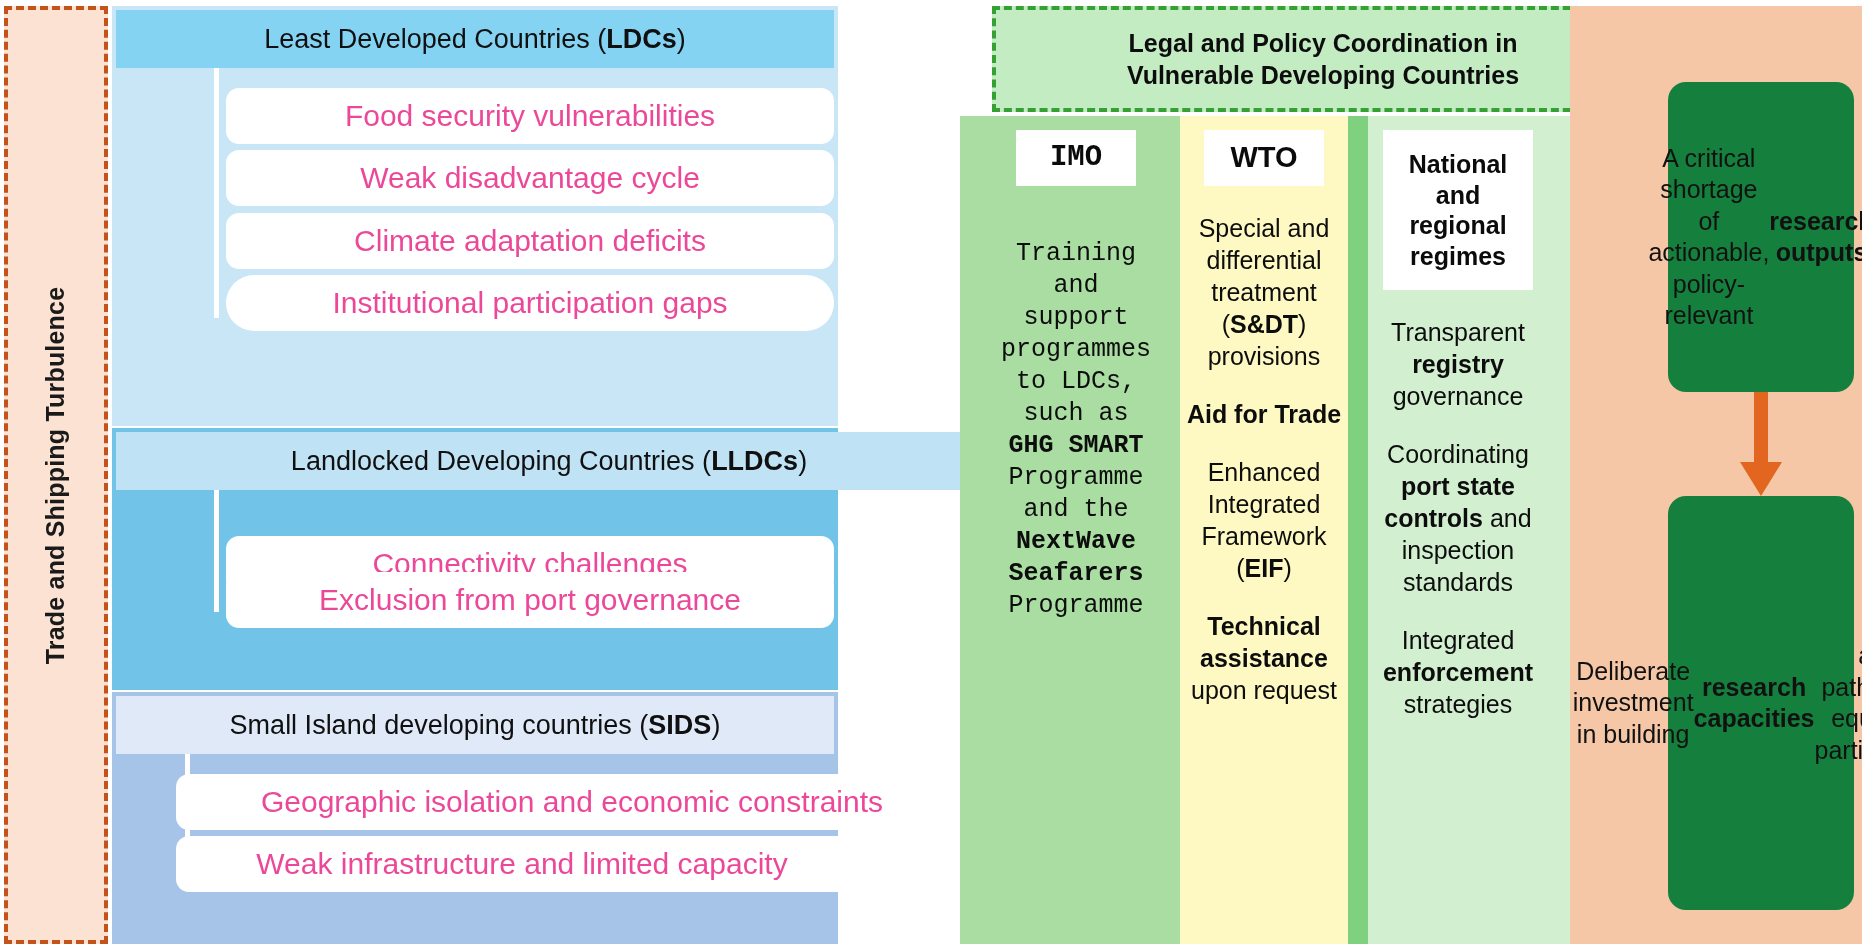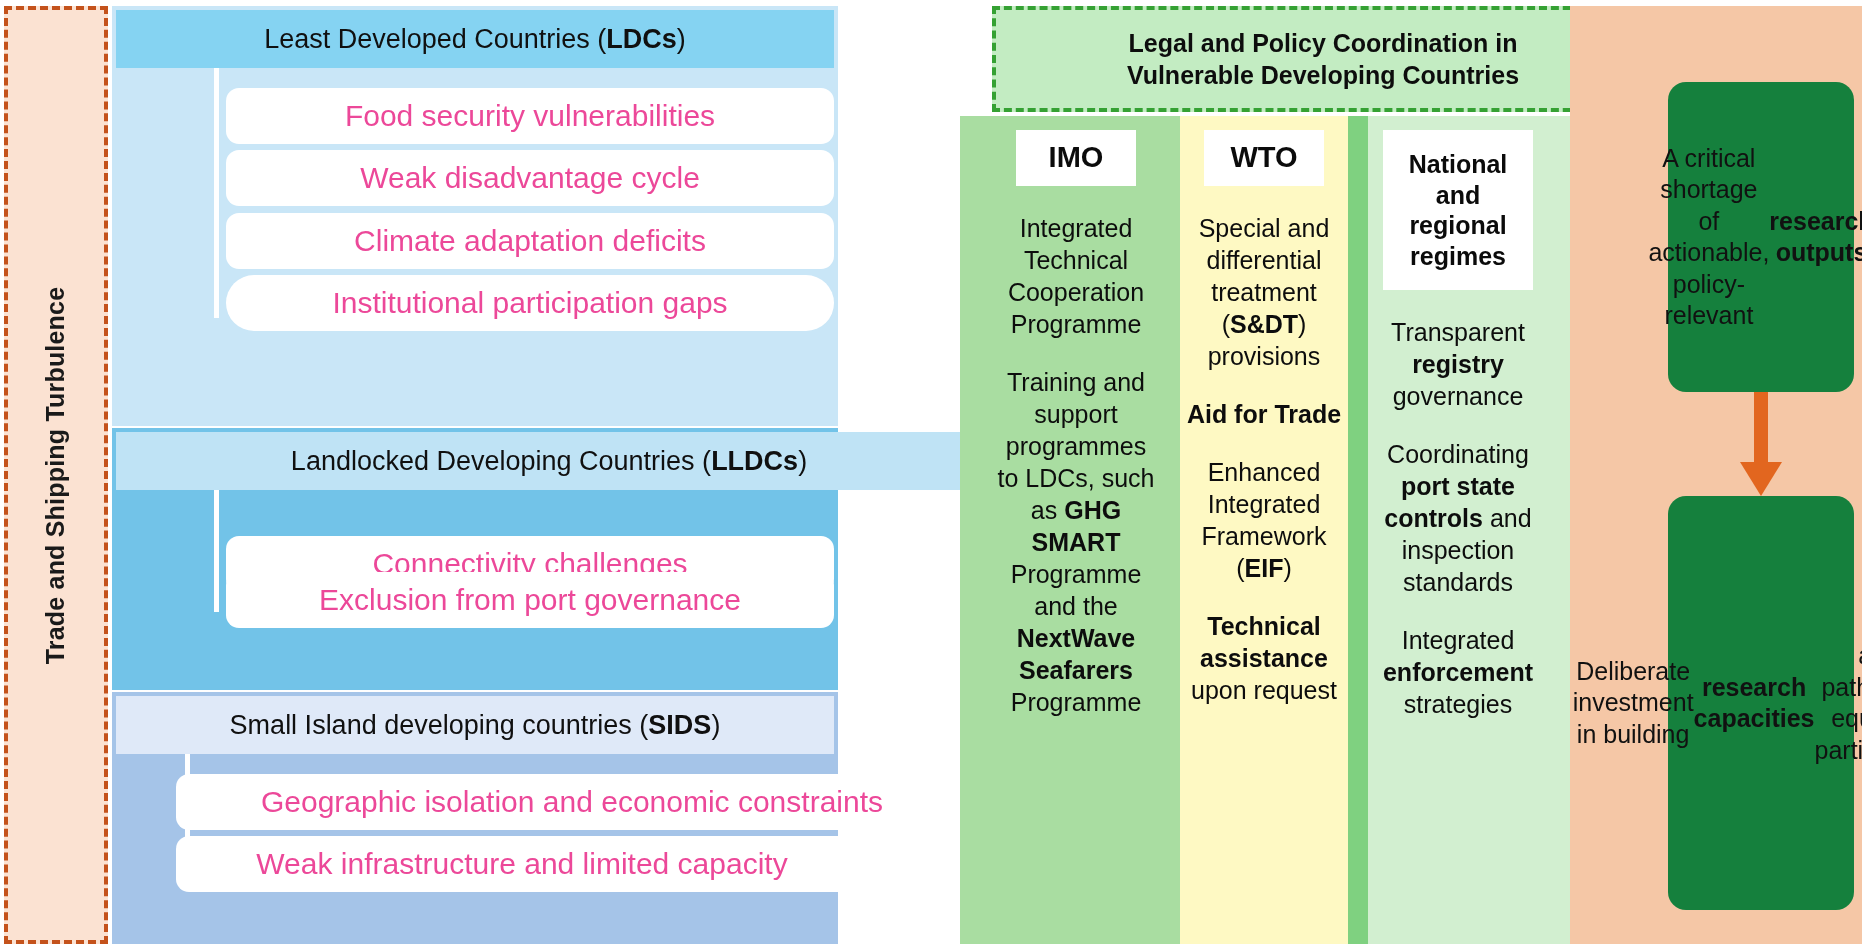--- a/index.html
+++ b/index.html
@@ -83,21 +83,21 @@
     line-height: 1.3;
     padding: 0 12px;
   }
 
   .gcol {
     position: absolute;
     top: 116px; height: 828px;
     display: flex; flex-direction: column; align-items: center;
     padding-top: 14px;
   }
-  .gcol-imo  { left: 992px;  width: 168px; background: #a9dda1; }
+  .gcol-imo  { left: 992px;  width: 168px; background: #a9dda1; font-family: Liberation Mono, monospace; }
   .gcol-wto  { left: 1180px; width: 168px; background: #fef9c3; }
   .gcol-nat  { left: 1368px; width: 180px; background: #d2efd0; }
 
   .gcol-pad-imo { position:absolute; left:960px; top:116px; width:32px; height:828px; background:#a9dda1; }
   .gcol-pad-imo2{ position:absolute; left:1160px; top:116px; width:20px; height:828px; background:#a9dda1; }
   .gcol-pad-wto { position:absolute; left:1348px; top:116px; width:20px; height:828px; background:#7fd180; }
   .gcol-pad-nat { position:absolute; left:1548px; top:116px; width:22px; height:828px; background:#d2efd0; }
 
   .org-chip {
     background: #ffffff;
@@ -204,21 +204,20 @@
   </div>
 
   <div class="gcol-pad-imo"></div>
   <div class="gcol-pad-imo2"></div>
   <div class="gcol-pad-wto"></div>
   <div class="gcol-pad-nat"></div>
 
   <div class="gcol gcol-imo">
     <div class="org-chip chip-imo">IMO</div>
     <div class="gspace"></div>
-    <div class="gitem">Integrated Technical Cooperation Programme</div>
     <div class="gspace"></div>
     <div class="gitem">Training and support programmes to LDCs, such as <b>GHG SMART</b> Programme and the <b>NextWave Seafarers</b> Programme</div>
   </div>
 
   <div class="gcol gcol-wto">
     <div class="org-chip chip-wto">WTO</div>
     <div class="gspace"></div>
     <div class="gitem">Special and differential treatment (<b>S&amp;DT</b>) provisions</div>
     <div class="gspace"></div>
     <div class="gitem"><b>Aid for Trade</b></div>

